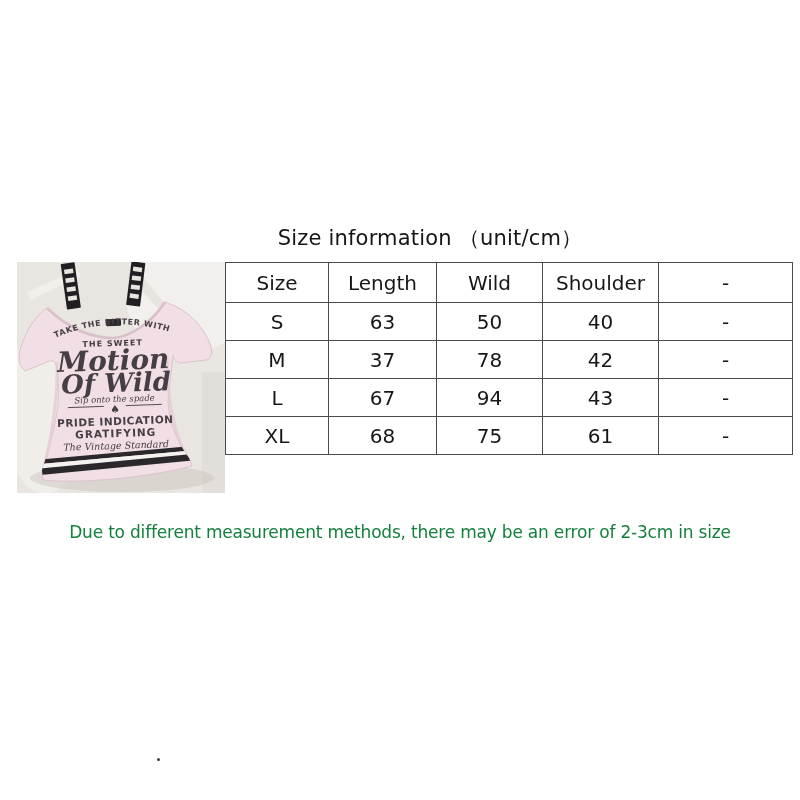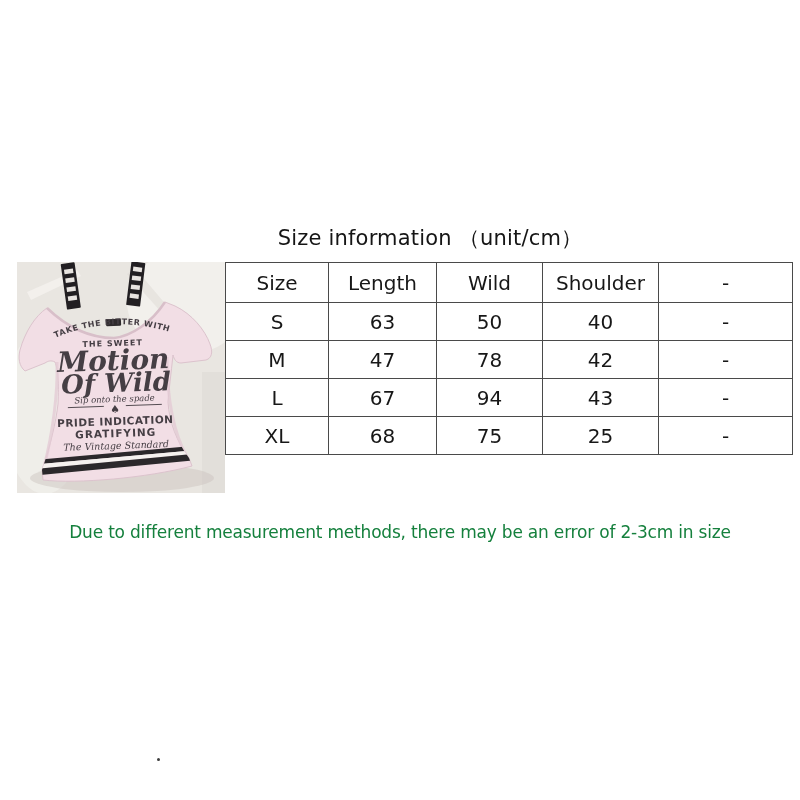--- a/index.html
+++ b/index.html
@@ -126,37 +126,37 @@
     </tr>
     <tr class="row">
       <td>S</td>
       <td>63</td>
       <td>50</td>
       <td>40</td>
       <td>-</td>
     </tr>
     <tr class="row">
       <td>M</td>
-      <td>47</td>
+      <td>37</td>
       <td>78</td>
       <td>42</td>
       <td>-</td>
     </tr>
     <tr class="row">
       <td>L</td>
       <td>67</td>
       <td>94</td>
       <td>43</td>
       <td>-</td>
     </tr>
     <tr class="row">
       <td>XL</td>
       <td>68</td>
       <td>75</td>
-      <td>25</td>
+      <td>61</td>
       <td>-</td>
     </tr>
   </tbody>
 </table>
 
 <div class="note">Due to different measurement methods, there may be an error of 2-3cm in size</div>
 
 <div class="speck"></div>
 
 </body></html>

